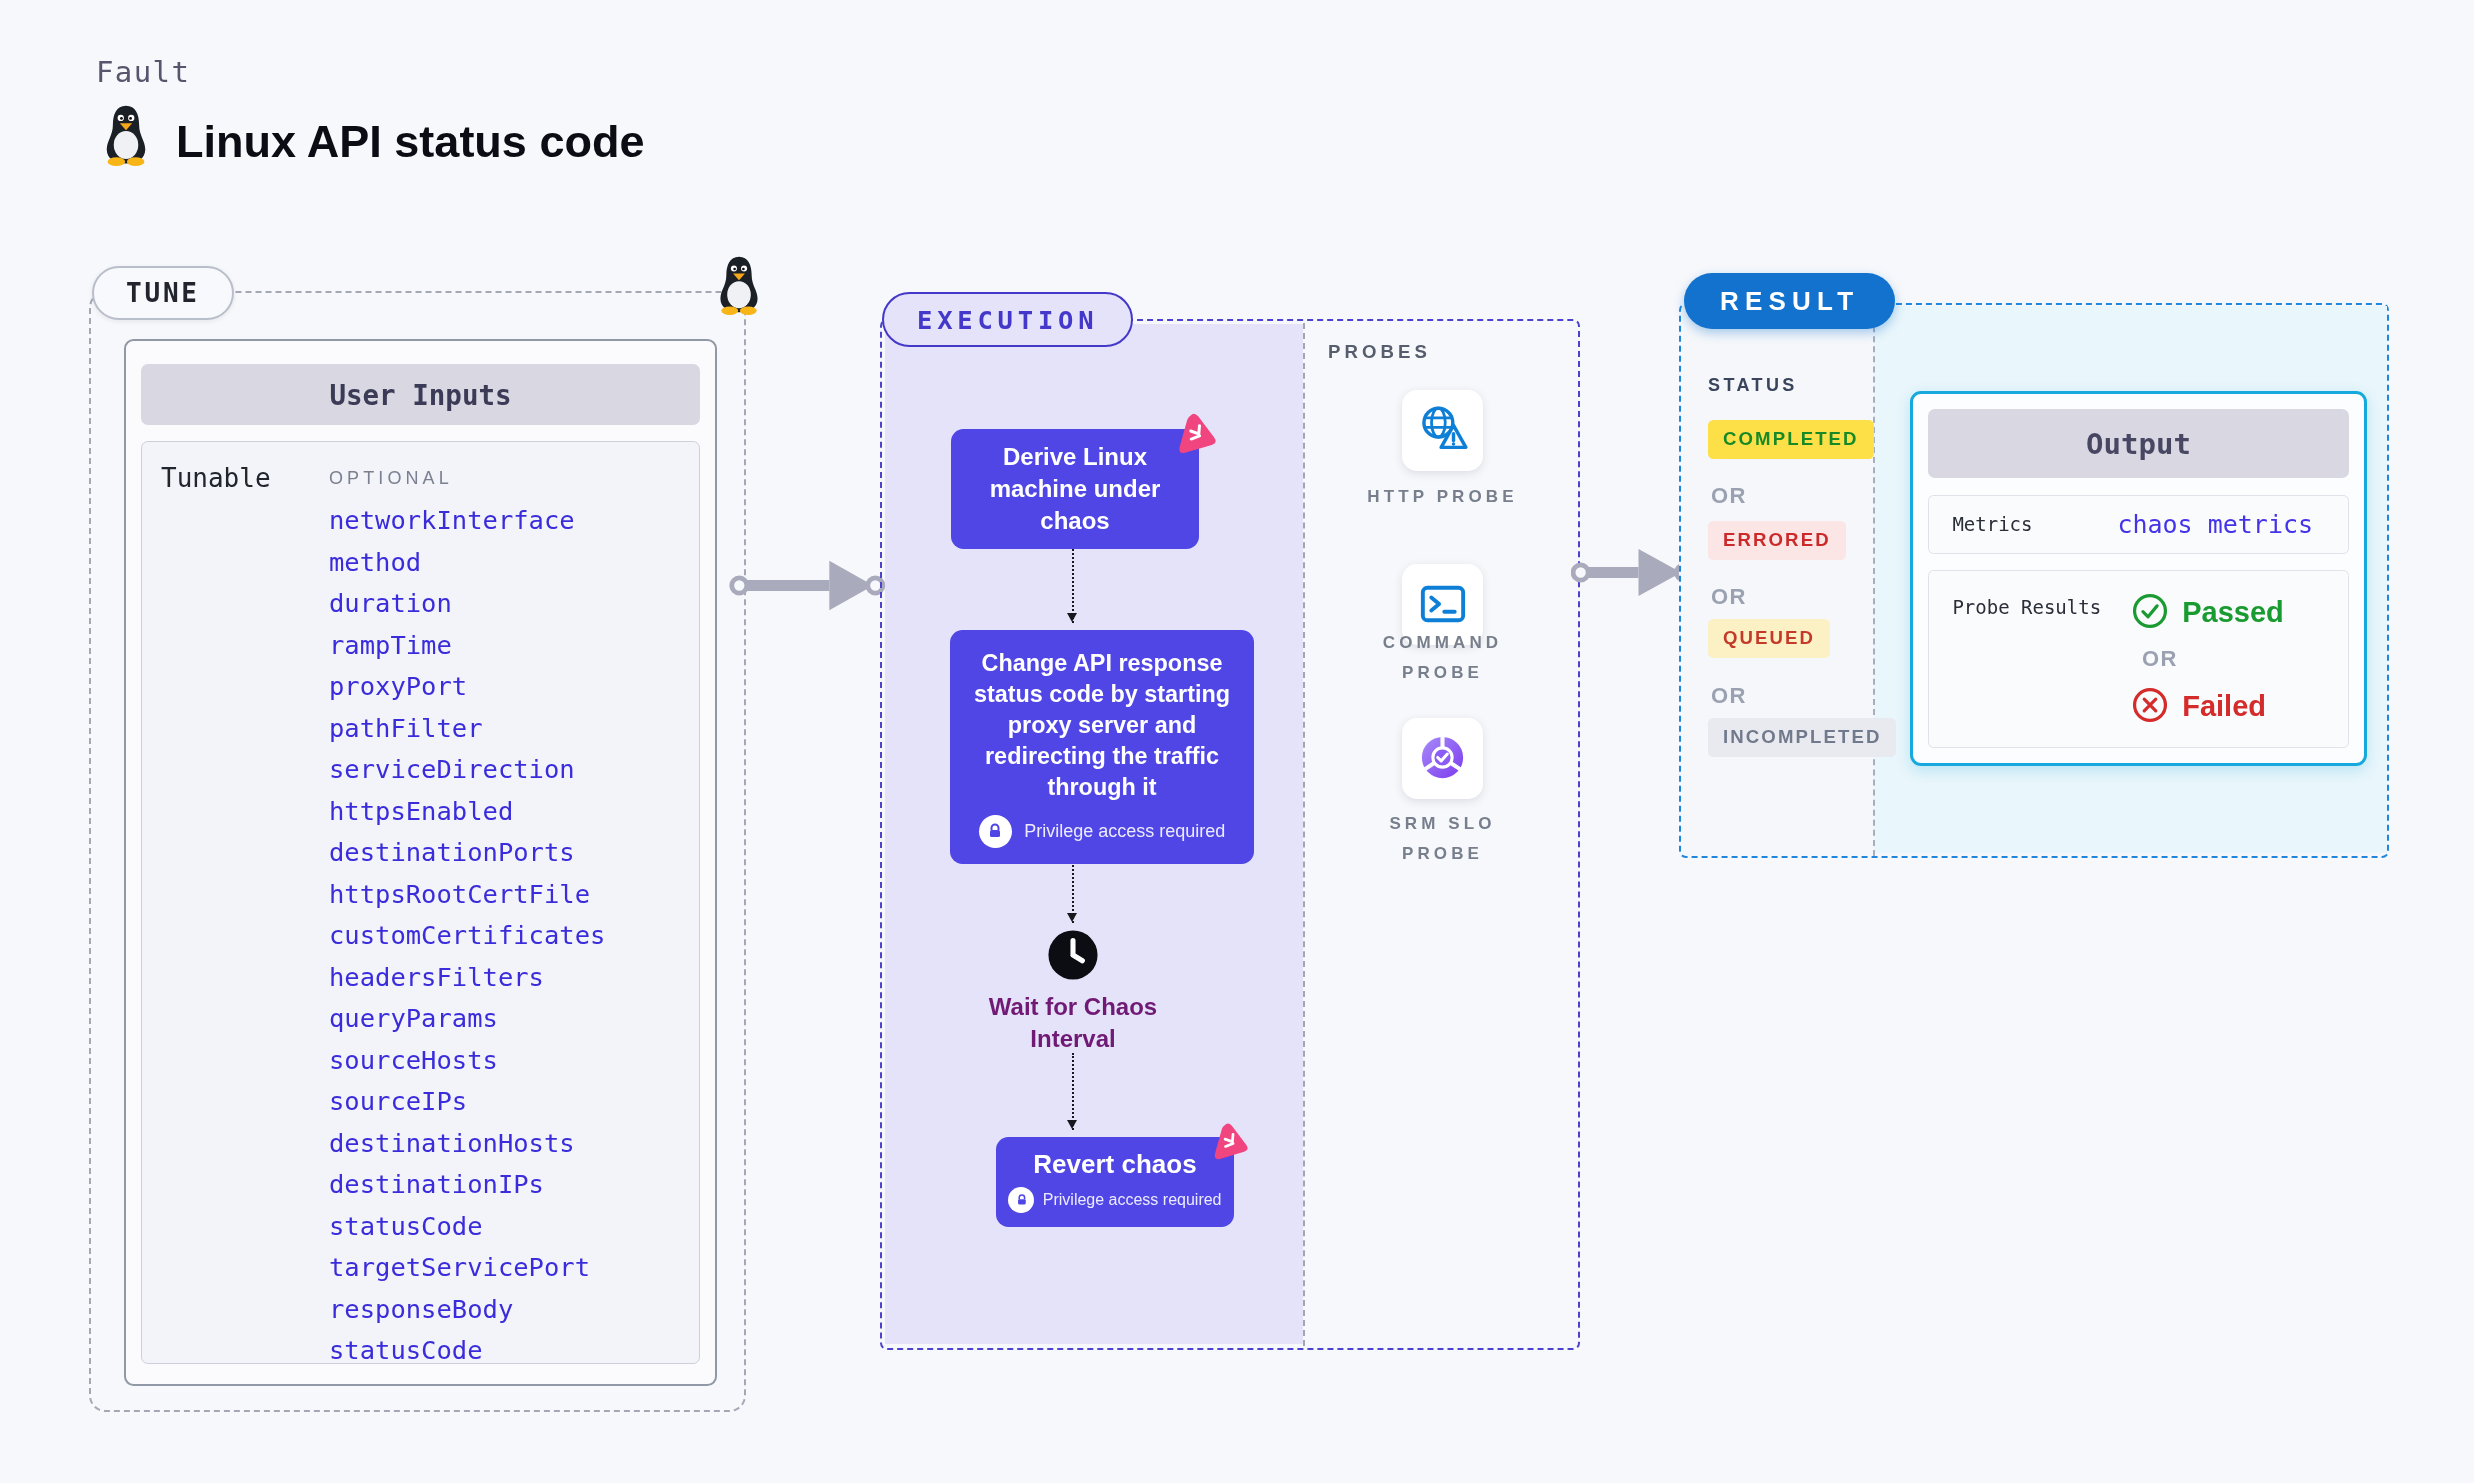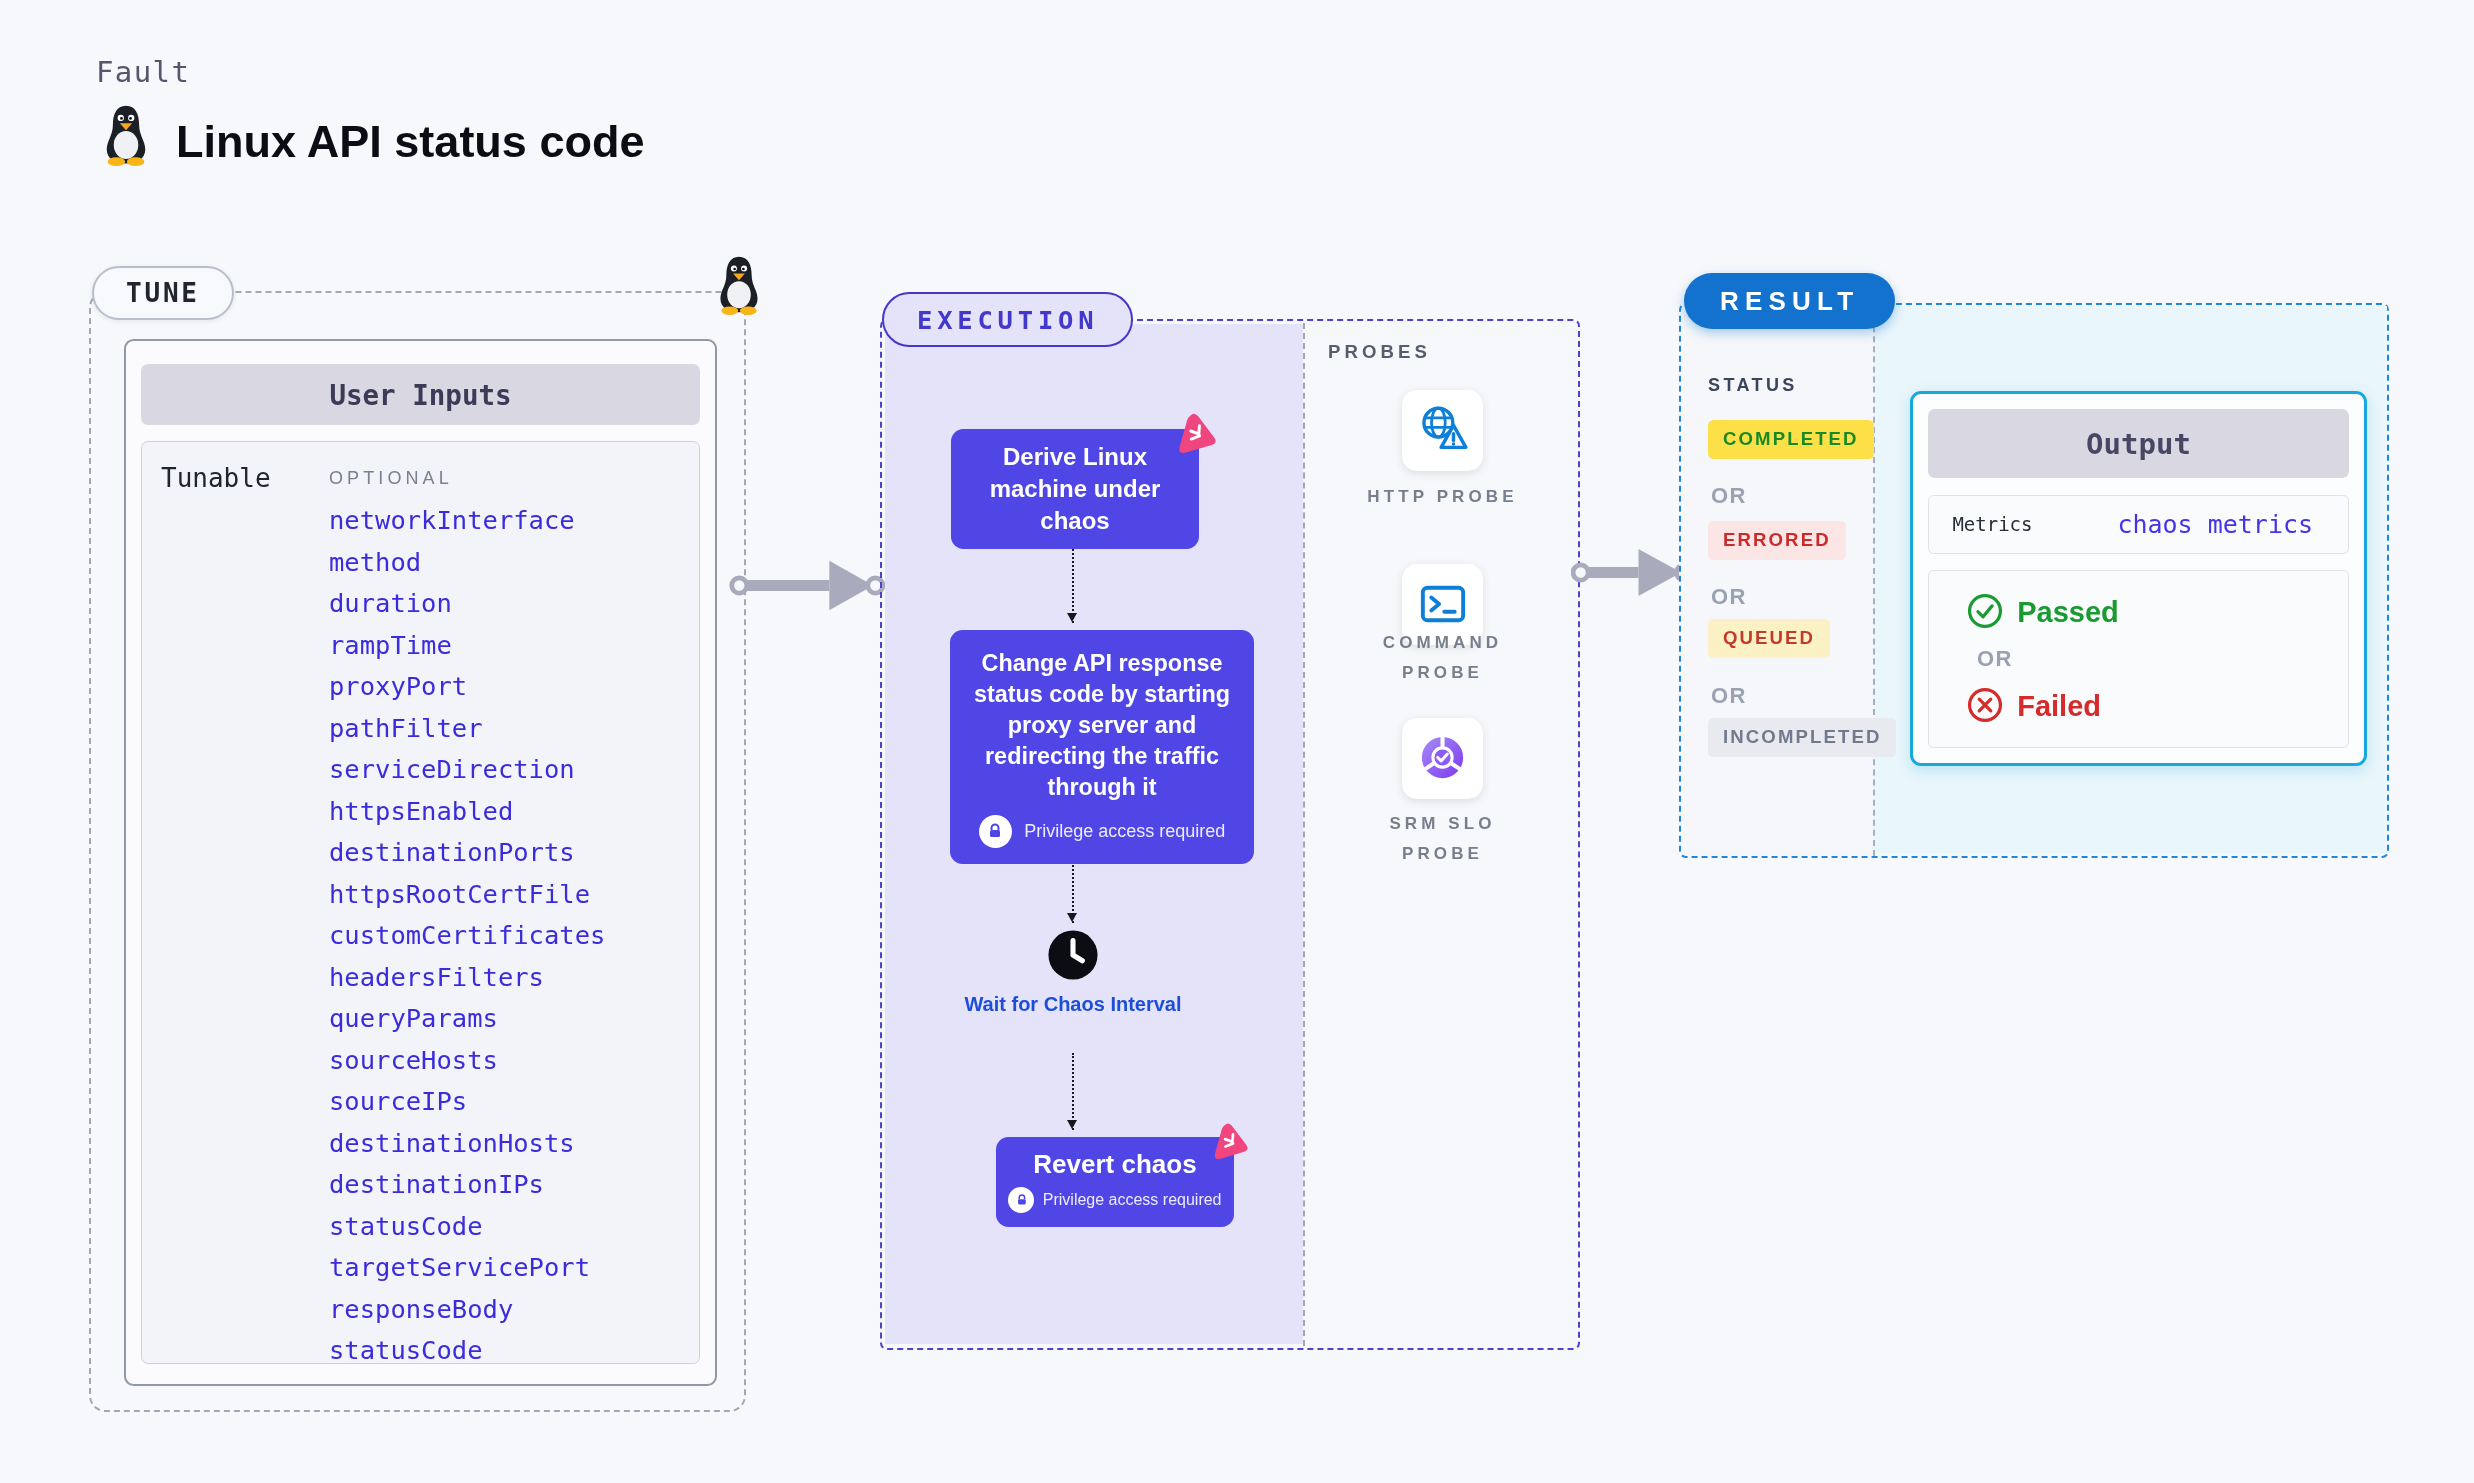--- a/index.html
+++ b/index.html
@@ -68,21 +68,21 @@
 
   .vconn { width:0; border-left:2.8px dotted #17181D; z-index:1; }
   .vconn::after { content:''; position:absolute; left:-6.9px; bottom:-4.1px;
                   border:5.5px solid transparent; border-top:9px solid #17181D; }
   .conn1 { left:1072px; top:542px; height:81px; }
   .conn2 { left:1072px; top:842px; height:81px; }
   .conn3 { left:1072px; top:1053px; height:77px; }
 
   .clock-wrap { left:1047px; top:929px; z-index:2; }
   .wait-label { left:949px; top:991px; width:248px; text-align:center;
-                font-size:20px; font-weight:bold; color:#1d4ed8; line-height:1.32; }
+                font-size:24px; font-weight:bold; color:#701a75; line-height:1.32; }
 
   
   .probe-card { width:81px; height:81px; background:#fff; border-radius:15px;
                 box-shadow:0 2.1px 8.3px rgba(40,50,80,.12);
                 display:flex; align-items:center; justify-content:center; }
   .probe-http-card { left:1402px; top:390px; }
   .probe-cmd-card  { left:1402px; top:564px; }
   .probe-srm-card  { left:1402px; top:718px; }
   .probe-label { width:193px; text-align:center; font-size:17px; font-weight:bold;
                  color:#777E8C; letter-spacing:4.1px; line-height:1.75; }
@@ -339,20 +339,21 @@
 
 <div class="abs output-card" style="border-color: rgb(23, 169, 222);">
   <div class="output-header mono">Output</div>
 
   <div class="output-row metrics-row">
     <div class="output-row-label mono">Metrics</div>
     <div class="metrics-value mono" style="color: rgb(68, 51, 232);">chaos metrics</div>
   </div>
 
   <div class="output-row probe-results-row">
+    <div class="output-row-label mono">Probe Results</div>
     <div class="pr-col">
       <div class="pr-item">
         <span>
           <svg width="36" height="36" viewBox="0 0 56 56" fill="none" stroke="#1A9B31" stroke-width="5" stroke-linecap="round" stroke-linejoin="round">
             <circle cx="28" cy="28" r="24"></circle>
             <path d="M17 29 l8 8 14 -17"></path>
           </svg>
         </span>
         <span class="pr-passed-text" style="color: rgb(26, 155, 49);">Passed</span>
       </div>

